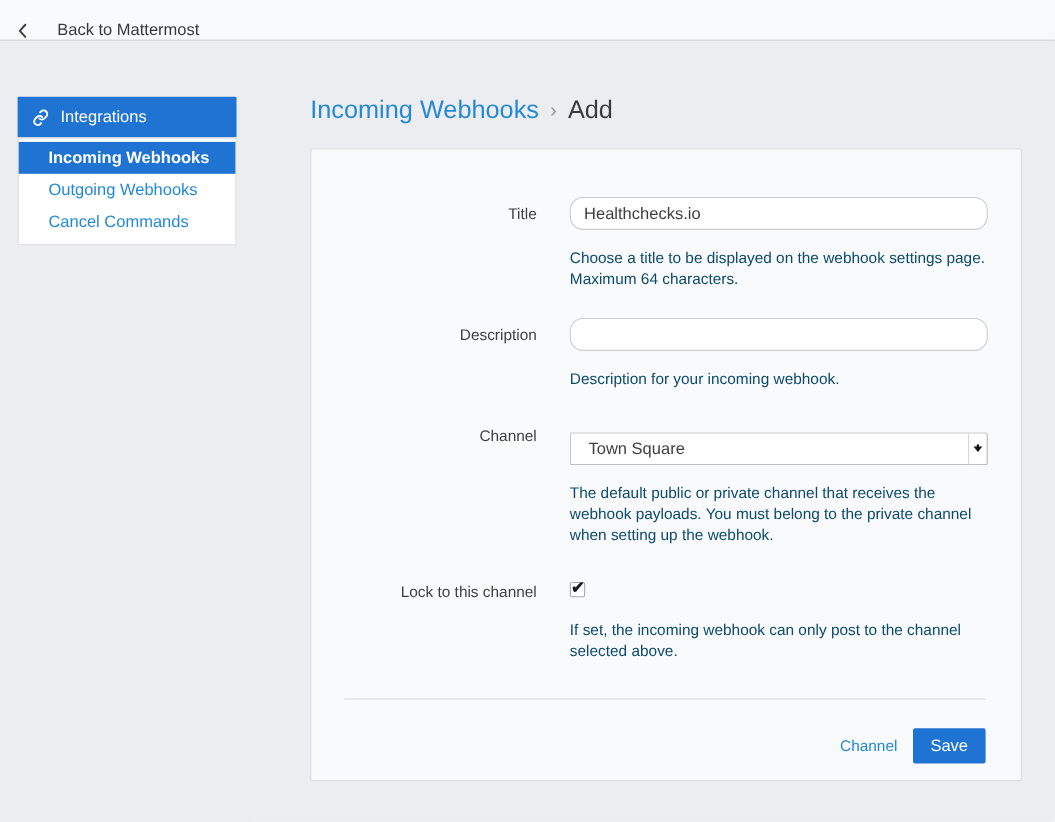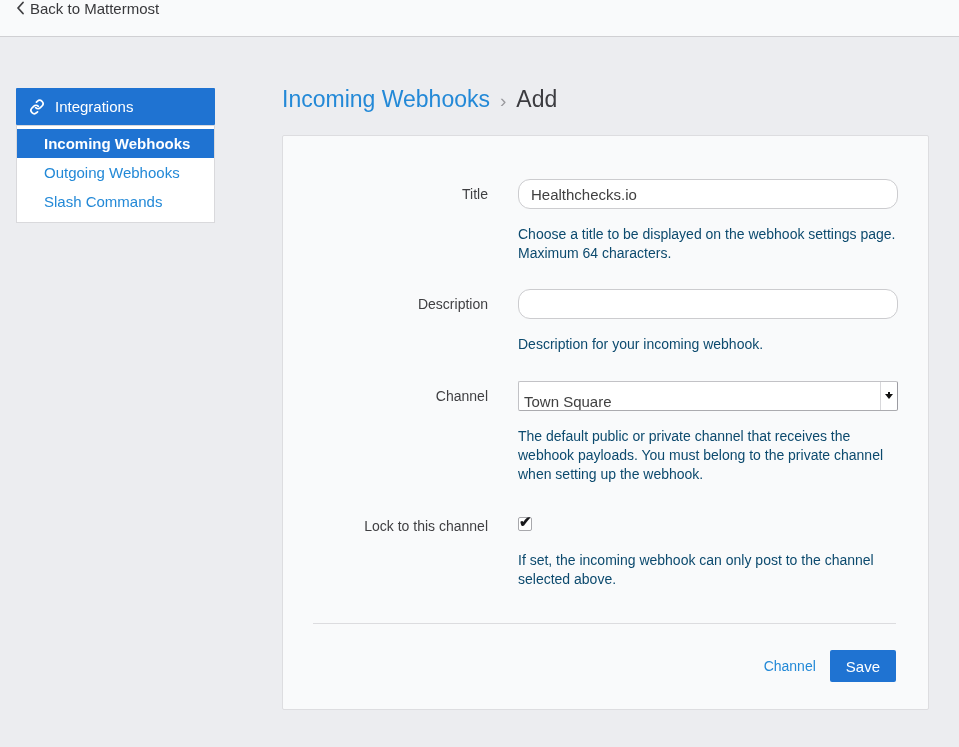--- a/index.html
+++ b/index.html
@@ -9,21 +9,21 @@
     background:#ecedf0;
     position:relative;
     overflow:hidden;
     color:#3f3f42;
   }
 
   
   .topbar {
     position:absolute; top:0; left:0; right:0; height:37px;
     background:#f9fafb; border-bottom:1px solid #d0d0d3;
-    display:flex; align-items:flex-start; padding-left:15px; gap:5px;
+    display:flex; align-items:flex-end; padding-left:15px; gap:27px;
     cursor:pointer;
   }
   .topbar .back-label { font-size:15px; color:#38383b; }
 
   
   .sidebar { position:absolute; left:16px; top:88px; width:199px; }
   .sidebar-header {
     height:37px; background:var(--primary); color:#fff;
     display:flex; align-items:center; gap:10px; padding-left:13px;
     font-size:15px; border-radius:1px;
@@ -67,22 +67,22 @@
     font-family:"Liberation Sans", sans-serif; outline:none;
   }
   .help {
     font-size:14px; color:#0c4a6e; line-height:19px; margin-top:16px;
   }
 
   
   .select {
     position:relative; width:100%; height:30px; background:#fff;
     border:1px solid #c2c2c6; border-right-color:#9b9ba1; border-bottom-color:#ababaf;
-    border-radius:2px; display:flex; align-items:flex-end;
-    padding:0 28px 0 5px; font-size:15px; color:#404040; cursor:pointer;
+    border-radius:2px; display:flex; align-items:center;
+    padding:0 28px 0 16px; font-size:15px; color:#404040; cursor:pointer;margin-top:12px;
   }
   .select .caret-zone {
     position:absolute; right:0; top:0; bottom:0; width:17px;
     border-left:1px solid #d8d8db; display:flex; align-items:center; justify-content:center;
   }
   .select .caret {
     width:0; height:0; border-left:4px solid transparent;
     border-right:4px solid transparent; border-top:5px solid #111;
   }
   .select .caret-zone::before {
@@ -137,21 +137,21 @@
     <span>Integrations</span>
   </div>
   <div class="sidebar-panel">
     <div class="sidebar-item active">
       <span>Incoming Webhooks</span>
     </div>
     <div class="sidebar-item">
       <span>Outgoing Webhooks</span>
     </div>
     <div class="sidebar-item">
-      <span>Slash Commands</span>
+      <span>Cancel Commands</span>
     </div>
   </div>
 </div>
 
 <div class="main">
   <div class="breadcrumb">
     <span class="crumb-link">Incoming Webhooks</span>
     <span class="crumb-sep">›</span>
     <span class="crumb-current">Add</span>
   </div>

